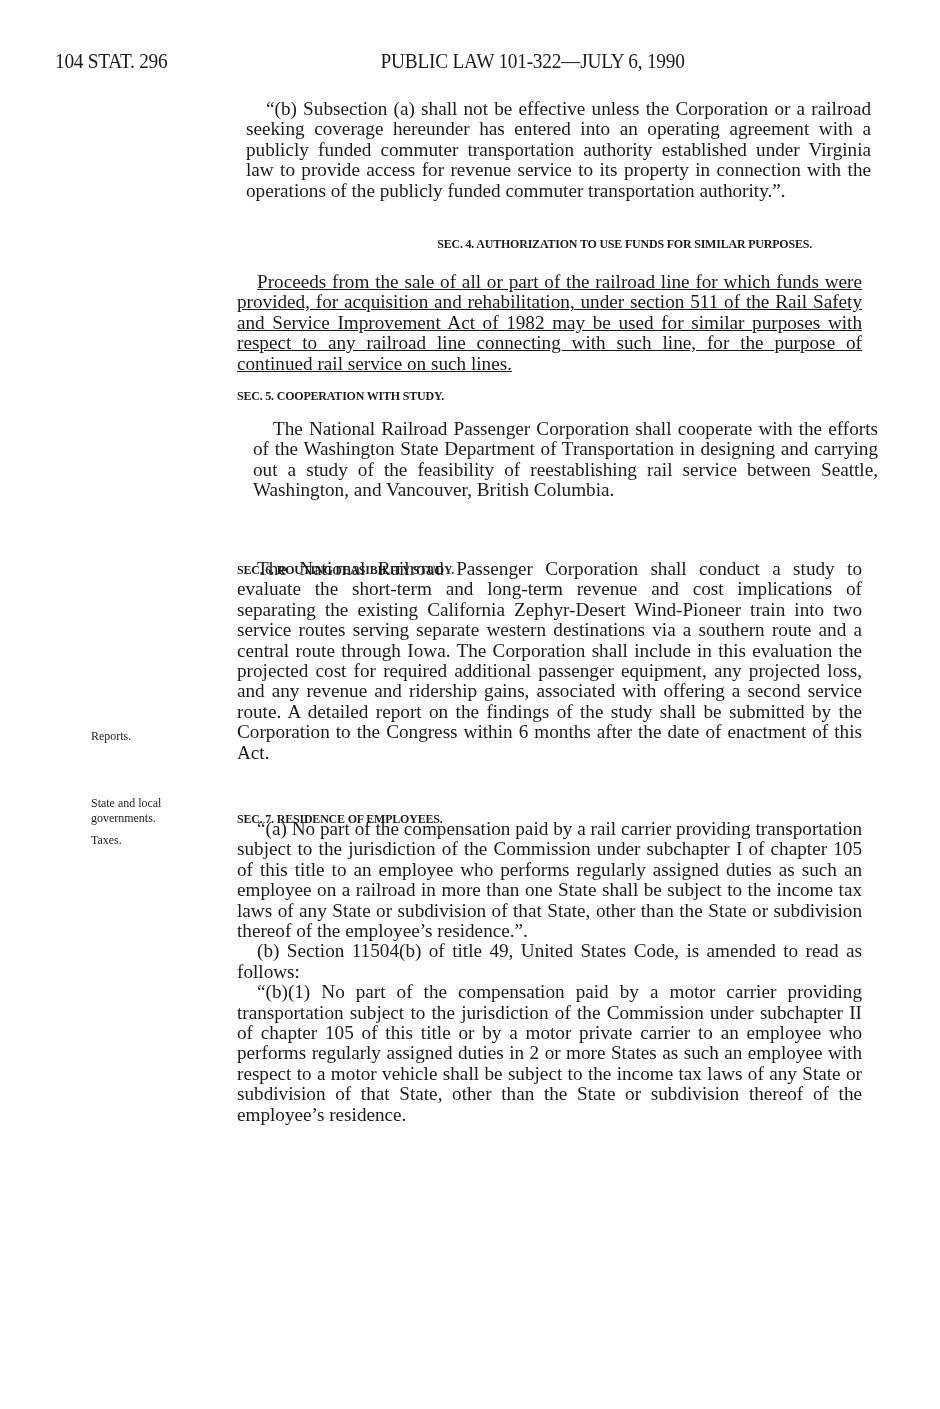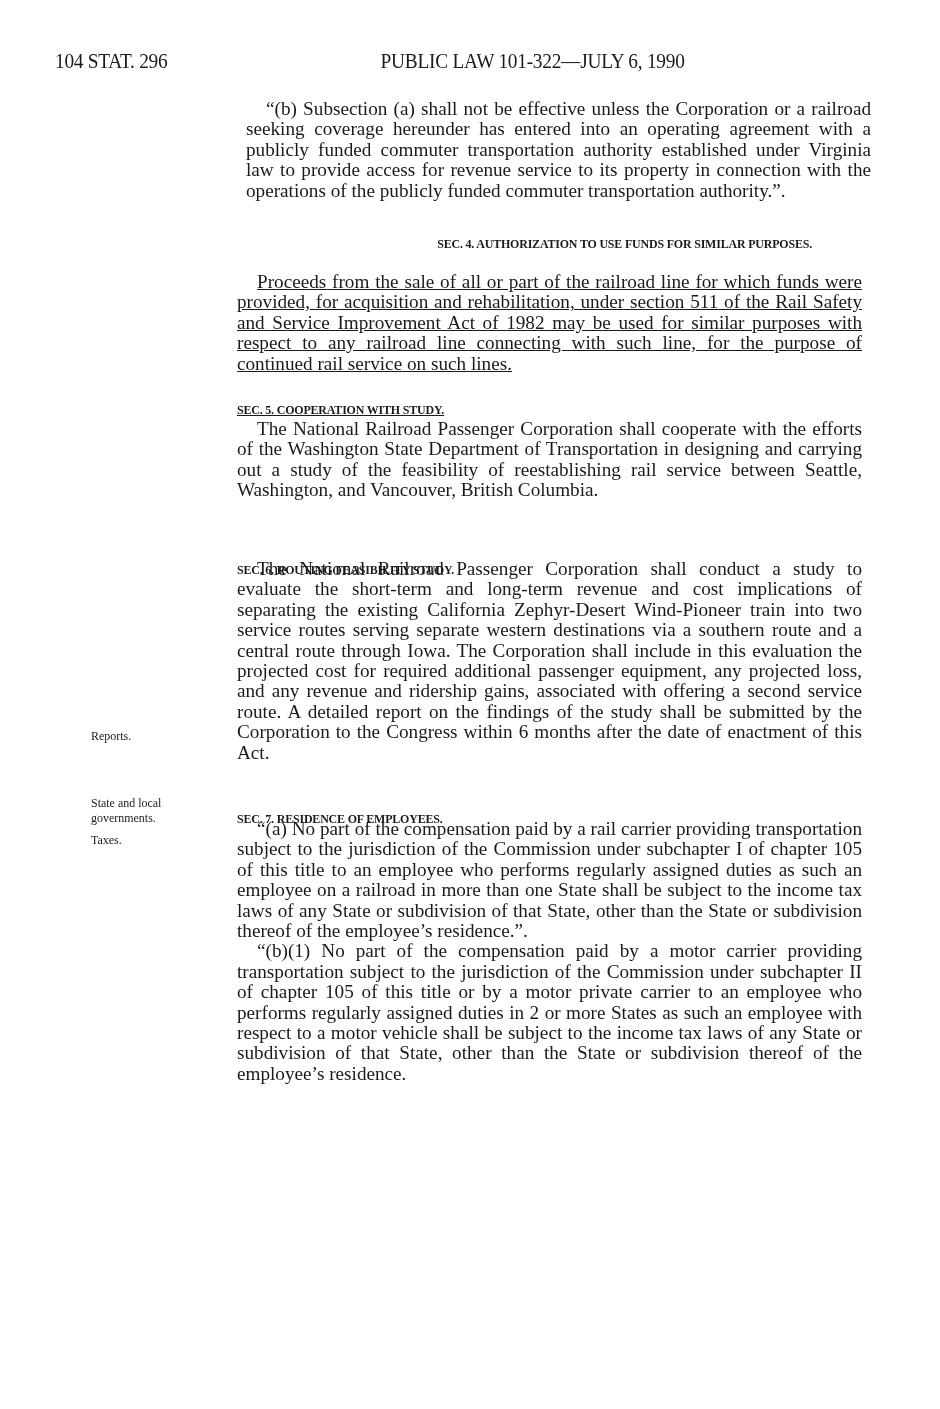--- a/index.html
+++ b/index.html
@@ -61,33 +61,34 @@
   <p class="p">“(b) Subsection (a) shall not be effective unless the Corporation or a railroad seeking coverage hereunder has entered into an operating agreement with a publicly funded commuter transportation authority established under Virginia law to provide access for revenue service to its property in connection with the operations of the publicly funded commuter transportation authority.”.</p>
 </div>
 
 <div class="col" style="top:236px;text-align:right;">
   <p class="sec">SEC. 4. AUTHORIZATION TO USE FUNDS FOR SIMILAR PURPOSES.</p>
 </div>
 <div class="col" style="top:272px;text-decoration:underline;">
   <p class="p">Proceeds from the sale of all or part of the railroad line for which funds were provided, for acquisition and rehabilitation, under section 511 of the Rail Safety and Service Improvement Act of 1982 may be used for similar purposes with respect to any railroad line connecting with such line, for the purpose of continued rail service on such lines.</p>
 </div>
 
-<div class="col" style="top:402px;text-decoration:underline;">
+<div class="col" style="top:388px;">
   <p class="sec">SEC. 5. COOPERATION WITH STUDY.</p>
 </div>
-<div class="col" style="top:419px;">
+<div class="col" style="top:419px;margin-left:16px;">
   <p class="p">The National Railroad Passenger Corporation shall cooperate with the efforts of the Washington State Department of Transportation in designing and carrying out a study of the feasibility of reestablishing rail service between Seattle, Washington, and Vancouver, British Columbia.</p>
 </div>
 
 <div class="col" style="top:562px;">
   <p class="sec">SEC. 6. ROUTING FEASIBILITY STUDY.</p>
 </div>
 <div class="col" style="top:559px;">
   <p class="p">The National Railroad Passenger Corporation shall conduct a study to evaluate the short-term and long-term revenue and cost implications of separating the existing California Zephyr-Desert Wind-Pioneer train into two service routes serving separate western destinations via a southern route and a central route through Iowa. The Corporation shall include in this evaluation the projected cost for required additional passenger equipment, any projected loss, and any revenue and ridership gains, associated with offering a second service route. A detailed report on the findings of the study shall be submitted by the Corporation to the Congress within 6 months after the date of enactment of this Act.</p>
 </div>
 
 <div class="col" style="top:795px;margin-top:16px;">
   <p class="sec">SEC. 7. RESIDENCE OF EMPLOYEES.</p>
 </div>
 <div class="col" style="top:819px;">
   <p class="p">“(a) No part of the compensation paid by a rail carrier providing transportation subject to the jurisdiction of the Commission under subchapter I of chapter 105 of this title to an employee who performs regularly assigned duties as such an employee on a railroad in more than one State shall be subject to the income tax laws of any State or subdivision of that State, other than the State or subdivision thereof of the employee’s residence.”.</p>
+  <p class="p">(b) Section 11504(b) of title 49, United States Code, is amended to read as follows:</p>
   <p class="p">“(b)(1) No part of the compensation paid by a motor carrier providing transportation subject to the jurisdiction of the Commission under subchapter II of chapter 105 of this title or by a motor private carrier to an employee who performs regularly assigned duties in 2 or more States as such an employee with respect to a motor vehicle shall be subject to the income tax laws of any State or subdivision of that State, other than the State or subdivision thereof of the employee’s residence.</p>
 </div>
 
 </body></html>

